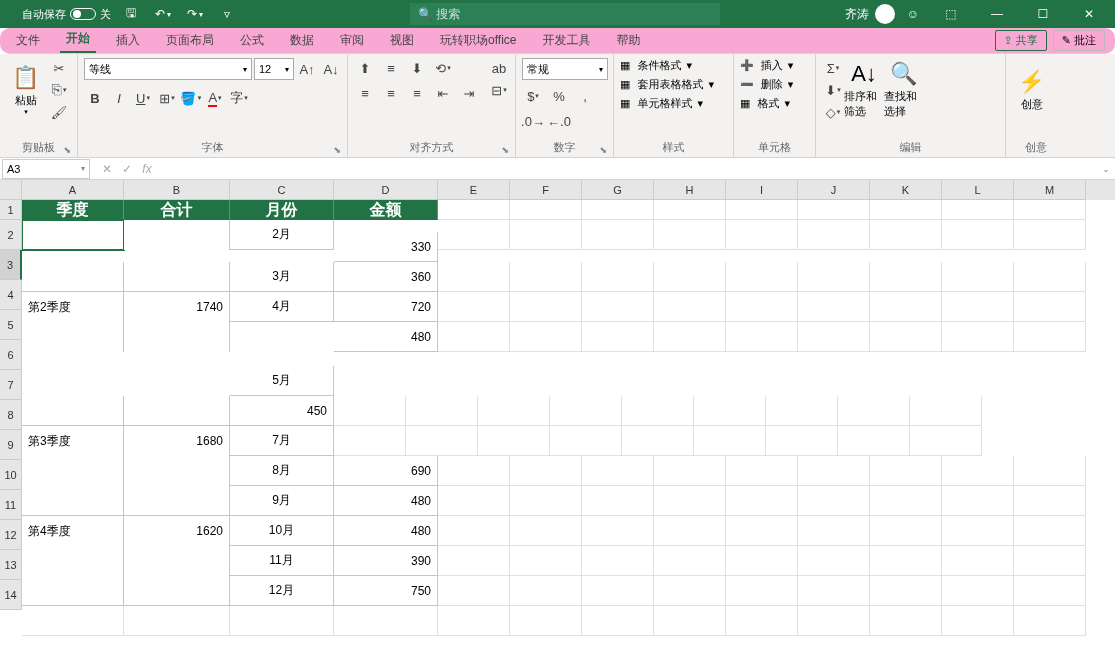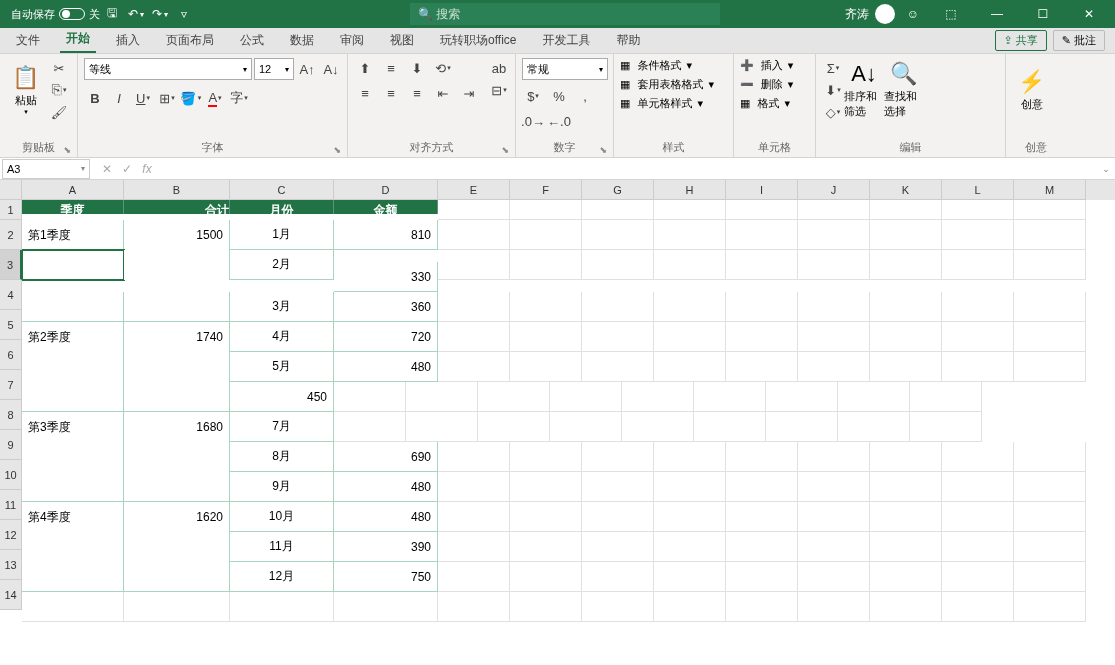--- a/index.html
+++ b/index.html
@@ -1,33 +1,33 @@
 <!DOCTYPE html>
 <html><head>
 <meta charset="utf-8">
 <style>
 * { box-sizing: border-box; margin: 0; padding: 0; font-family: "Microsoft YaHei", sans-serif; }
 body { background: #fff; width: 1115px; height: 665px; overflow: hidden; font-size: 12px; }
 
 
 .titlebar { background: #217346; height: 28px; display: flex; align-items: center; color: #fff; }
-.titlebar .left { display: flex; align-items: center; padding-left: 11px; }
+.titlebar .left { display: flex; align-items: center; gap: 8px; padding-left: 22px; }
 .toggle { display: inline-flex; align-items: center; gap: 4px; font-size: 11px; }
 .toggle .switch { width: 26px; height: 12px; border: 1px solid #fff; border-radius: 6px; display: inline-flex; align-items: center; }
 .toggle .knob { width: 8px; height: 8px; background: #fff; border-radius: 50%; margin-left: 2px; }
 .titlebar .icon-btn { width: 24px; height: 24px; display: inline-flex; align-items: center; justify-content: center; cursor: pointer; }
 .titlebar .dropdown-caret::after { content: "▾"; font-size: 8px; margin-left: 2px; }
 .titlebar .title { position: absolute; left: 50%; transform: translateX(-50%); font-size: 12px; display: flex; align-items: center; gap: 4px; }
 .titlebar .search { position: absolute; left: 410px; width: 310px; height: 22px; background: #2b8055; display: flex; align-items: center; padding: 0 8px; color: #c8e0d3; font-size: 12px; }
 .titlebar .right { margin-left: auto; display: flex; align-items: center; gap: 6px; padding-right: 6px; }
 .titlebar .win-btn { width: 40px; height: 28px; display: flex; align-items: center; justify-content: center; cursor: pointer; }
 .avatar { width: 20px; height: 20px; border-radius: 50%; background: #fff; display: inline-block; }
 
 
-.tabs { height: 26px; background: #e5e5e5; display: flex; align-items: flex-end; border-bottom: 1px solid #d4d4d4; padding-left: 10px; gap: 14px; }
+.tabs { height: 26px; background: #f9a8d4; display: flex; align-items: flex-end; border-bottom: 1px solid #d4d4d4; padding-left: 10px; gap: 14px; border-radius: 10px; }
 .tabs .tab { padding: 4px 6px; font-size: 12px; cursor: pointer; color: #444; }
 .tabs .tab.active { color: #217346; font-weight: bold; border-bottom: 2px solid #217346; }
 .tabs .right-btns { margin-left: auto; display: flex; gap: 6px; padding-right: 10px; padding-bottom: 2px; }
 .tabs .rbtn { border: 1px solid #bbb; padding: 2px 8px; font-size: 11px; border-radius: 2px; cursor: pointer; display: flex; align-items: center; gap: 3px; }
 .tabs .rbtn.share { color: #217346; border-color: #217346; }
 
 
 .ribbon { height: 104px; background: #f3f2f1; border-bottom: 1px solid #d4d4d4; display: flex; }
 .group { border-right: 1px solid #d4d4d4; padding: 4px 6px 0 6px; display: flex; flex-direction: column; }
 .group-body { flex: 1; display: flex; align-items: flex-start; }
@@ -56,21 +56,21 @@
 .grid-area { position: relative; height: 485px; display: flex; }
 .corner { width: 22px; height: 20px; background: #e6e6e6; border-right: 1px solid #ccc; border-bottom: 1px solid #ccc; }
 .col-headers { display: flex; height: 20px; background: #e6e6e6; }
 .col-h { border-right: 1px solid #ccc; border-bottom: 1px solid #ccc; text-align: center; font-size: 11px; color: #333; line-height: 20px; }
 .row-headers { width: 22px; background: #e6e6e6; }
 .row-h { height: 30px; border-bottom: 1px solid #ccc; border-right: 1px solid #ccc; text-align: center; font-size: 11px; color: #333; line-height: 30px; }
 .row-h.hdr { height: 20px; line-height: 20px; }
 .row-h.selected { background: #d2d2d2; border-right: 2px solid #217346; }
 
 .cells { position: relative; }
-.hdr-cell { height: 14px; background: #217346; color: #fff; text-align: center; font-size: 12px; font-weight: bold; line-height: 20px; border-right: 1px solid #5a9478; }
+.hdr-cell { height: 20px; background: #217346; color: #fff; text-align: center; font-size: 16px; font-weight: bold; line-height: 20px; border-right: 1px solid #5a9478; }
 .data-cell { height: 30px; border-right: 1px solid #a8d5bf; border-bottom: 1px solid #a8d5bf; font-size: 12px; padding: 0 6px; display: flex; align-items: center; background: #fff; }
 .data-cell.center { justify-content: center; }
 .data-cell.right { justify-content: flex-end; }
 .data-cell.left { justify-content: flex-start; }
 .grid-row { display: flex; }
 .empty-cell { height: 30px; border-right: 1px solid #e0e0e0; border-bottom: 1px solid #e0e0e0; }
 
 .selected-cell { outline: 2px solid #217346; outline-offset: -1px; }
 </style>
 </head>
@@ -324,47 +324,32 @@
         <div class="col-h" style="width: 72px;">H</div>
         <div class="col-h" style="width: 72px;">I</div>
         <div class="col-h" style="width: 72px;">J</div>
         <div class="col-h" style="width: 72px;">K</div>
         <div class="col-h" style="width: 72px;">L</div>
         <div class="col-h" style="width: 72px;">M</div>
       </div>
     <div class="cells" id="cells">
         <div class="grid-row">
           <div class="hdr-cell" style="width: 102px;">季度</div>
-          <div class="hdr-cell" style="width: 106px; text-align: right;">合计</div>
+          <div class="hdr-cell" style="width: 106px;">合计</div>
           <div class="hdr-cell" style="width: 104px;">月份</div>
           <div class="hdr-cell" style="width: 104px;">金额</div>
           <div class="empty-cell" style="width: 72px; height: 20px;"></div>
           <div class="empty-cell" style="width: 72px; height: 20px;"></div>
           <div class="empty-cell" style="width: 72px; height: 20px;"></div>
           <div class="empty-cell" style="width: 72px; height: 20px;"></div>
           <div class="empty-cell" style="width: 72px; height: 20px;"></div>
           <div class="empty-cell" style="width: 72px; height: 20px;"></div>
           <div class="empty-cell" style="width: 72px; height: 20px;"></div>
           <div class="empty-cell" style="width: 72px; height: 20px;"></div>
           <div class="empty-cell" style="width: 72px; height: 20px;"></div>
-        </div>
-        <div class="grid-row">
-          <div class="data-cell left" style="width: 102px; border-bottom: none;">第1季度</div>
-          <div class="data-cell right" style="width: 106px; border-bottom: none;">1500</div>
-          <div class="data-cell center" style="width: 104px;">1月</div>
-          <div class="data-cell right" style="width: 104px;">810</div>
-          <div class="empty-cell" style="width: 72px;"></div>
-          <div class="empty-cell" style="width: 72px;"></div>
-          <div class="empty-cell" style="width: 72px;"></div>
-          <div class="empty-cell" style="width: 72px;"></div>
-          <div class="empty-cell" style="width: 72px;"></div>
-          <div class="empty-cell" style="width: 72px;"></div>
-          <div class="empty-cell" style="width: 72px;"></div>
-          <div class="empty-cell" style="width: 72px;"></div>
-          <div class="empty-cell" style="width: 72px;"></div>
         </div>
         <div class="grid-row">
           <div class="data-cell left selected-cell" style="width: 102px; border-bottom: none;"></div>
           <div class="data-cell right" style="width: 106px; border-bottom: none;"></div>
           <div class="data-cell center" style="width: 104px;">2月</div>
           <div class="data-cell right" style="width: 104px; margin-top: 12px;">330</div>
           <div class="empty-cell" style="width: 72px;"></div>
           <div class="empty-cell" style="width: 72px;"></div>
           <div class="empty-cell" style="width: 72px;"></div>
           <div class="empty-cell" style="width: 72px;"></div>
@@ -400,21 +385,21 @@
           <div class="empty-cell" style="width: 72px;"></div>
           <div class="empty-cell" style="width: 72px;"></div>
           <div class="empty-cell" style="width: 72px;"></div>
           <div class="empty-cell" style="width: 72px;"></div>
           <div class="empty-cell" style="width: 72px;"></div>
           <div class="empty-cell" style="width: 72px;"></div>
         </div>
         <div class="grid-row">
           <div class="data-cell left" style="width: 102px; border-bottom: none;"></div>
           <div class="data-cell right" style="width: 106px; border-bottom: none;"></div>
-          <div class="data-cell center" style="width: 104px;">5月</div>
+          <div class="data-cell center" style="width: 104px; margin-top: 44px;">5月</div>
           <div class="data-cell right" style="width: 104px;">480</div>
           <div class="empty-cell" style="width: 72px;"></div>
           <div class="empty-cell" style="width: 72px;"></div>
           <div class="empty-cell" style="width: 72px;"></div>
           <div class="empty-cell" style="width: 72px;"></div>
           <div class="empty-cell" style="width: 72px;"></div>
           <div class="empty-cell" style="width: 72px;"></div>
           <div class="empty-cell" style="width: 72px;"></div>
           <div class="empty-cell" style="width: 72px;"></div>
           <div class="empty-cell" style="width: 72px;"></div>

